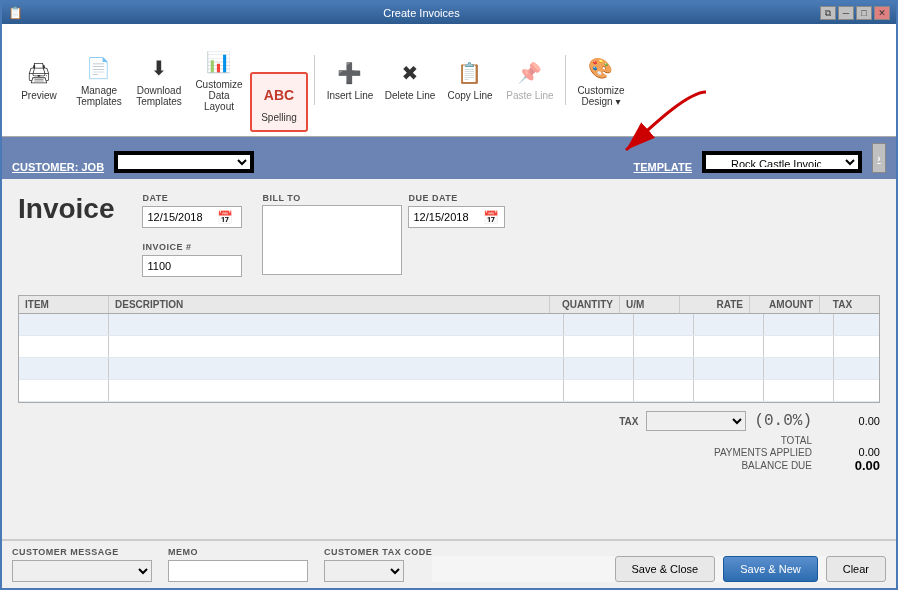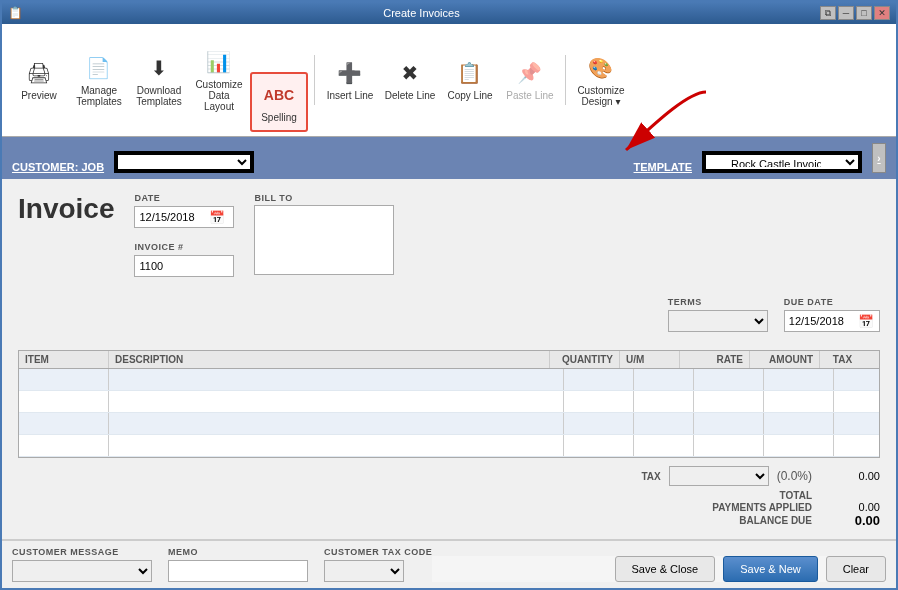--- a/index.html
+++ b/index.html
@@ -172,24 +172,24 @@
       display: flex;
       border-bottom: 1px solid #e0e8f0;
       min-height: 22px;
     }
     .line-row:nth-child(odd) { background: #eaf0f8; }
     .line-row:nth-child(even) { background: white; }
     .line-cell { padding: 2px 4px; display: flex; align-items: center; }
     .tax-row { display: flex; align-items: center; gap: 8px; justify-content: flex-end; margin-bottom: 4px; }
     .tax-label { font-size: 10px; font-weight: bold; color: #555; }
     .tax-select { width: 100px; height: 20px; border: 1px solid #aaa; font-size: 10px; }
-    .tax-pct { font-size: 12px; color: #555; }
+    .tax-pct { font-size: 16px; color: #555; font-family: Liberation Mono, monospace; }
     .tax-amount { width: 60px; text-align: right; font-size: 11px; }
     .total-row { display: flex; gap: 8px; justify-content: flex-end; align-items: center; }
-    .total-label { font-size: 10px; font-weight: bold; color: #555; text-align: right; width: 130px; }
+    .total-label { font-size: 10px; font-weight: normal; color: #555; text-align: right; width: 130px; }
     .total-value { width: 60px; text-align: right; font-size: 11px; }
     .total-value.bold { font-weight: bold; font-size: 13px; }
     .customer-msg { display: flex; flex-direction: column; gap: 3px; }
     .msg-select { width: 140px; height: 22px; border: 1px solid #aaa; font-size: 11px; }
     .memo-field { display: flex; flex-direction: column; gap: 3px; }
     .memo-input { width: 140px; height: 22px; border: 1px solid #aaa; font-size: 11px; padding: 2px 4px; }
     .tax-code-field { display: flex; flex-direction: column; gap: 3px; }
     .tax-code-select { width: 80px; height: 22px; border: 1px solid #aaa; font-size: 11px; }
 
     
@@ -319,21 +319,21 @@
     <div style="position:relative;">
       
     </div>
 
     <div style="display:flex; gap:20px; margin-bottom:10px;">
 
       <div style="flex:0 0 auto;">
         <div class="invoice-title">Invoice</div>
       </div>
 
-      <div style="flex:1; display:flex; flex-direction:column; gap:12px;">
+      <div style="flex:1; display:flex; flex-direction:row; gap:6px;margin-left:8px;">
         <div style="display:flex;gap:20px;">
 
           <div style="display:flex;flex-direction:column;gap:6px;">
             <div class="field-group">
               <div class="field-label">DATE</div>
               <div class="date-input-wrap">
                 <input type="text" value="12/15/2018" style="width: 70px;">
                 <span class="cal-icon">📅</span>
               </div>
             </div>
@@ -347,26 +347,20 @@
 
           <div class="address-box">
             <div class="field-label">BILL TO</div>
             <textarea class="address-textarea" style=""></textarea>
           </div>
 
 
         </div>
 
         <div style="display:flex;gap:16px;justify-content:flex-end;">
-          <div class="field-group">
-            <div class="field-label">TERMS</div>
-            <select class="terms-select">
-              <option></option>
-            </select>
-          </div>
           <div class="field-group">
             <div class="field-label">DUE DATE</div>
             <div class="date-input-wrap">
               <input type="text" value="12/15/2018" style="width: 70px;">
               <span class="cal-icon">📅</span>
             </div>
           </div>
         </div>
       </div>
     </div>

